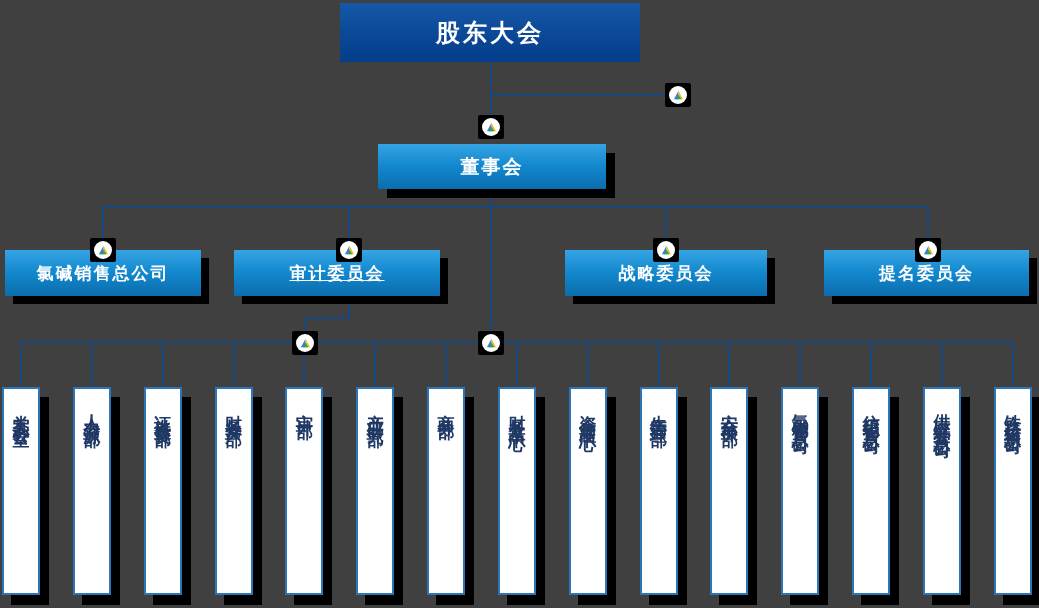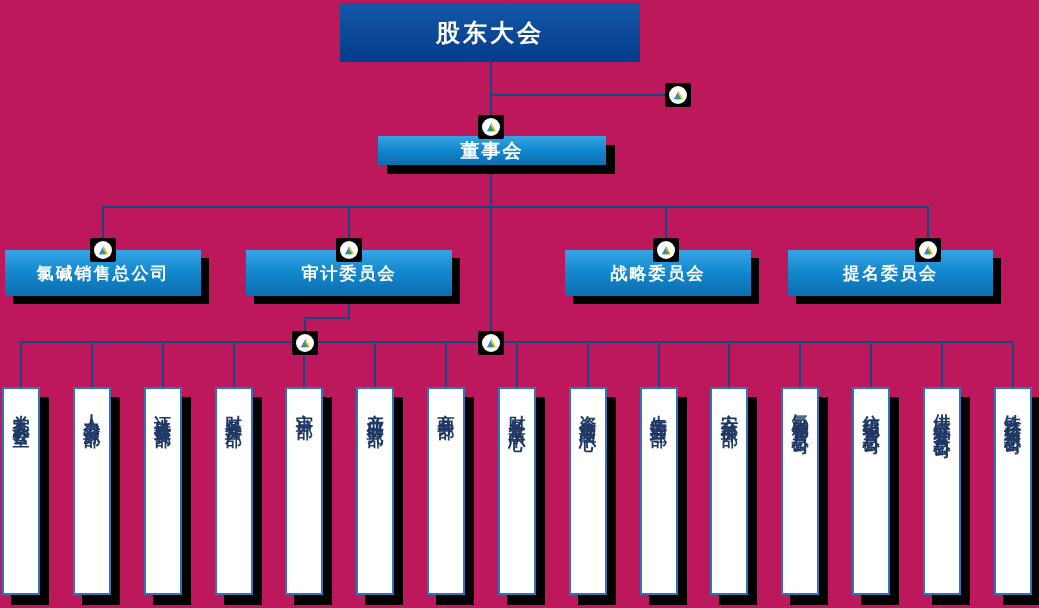--- a/index.html
+++ b/index.html
@@ -1,37 +1,37 @@
 <!DOCTYPE html>
 <html><head>
 <meta charset="utf-8">
 <style>
   html,body{margin:0;padding:0;background:#ffffff;}
   body{font-family:"Liberation Sans","DejaVu Sans",sans-serif;}
-  #stage{position:relative;width:1039px;height:608px;background:#be185d;overflow:hidden;}
+  #stage{position:relative;width:1039px;height:608px;background:#404040;overflow:hidden;}
 
   
   .node{position:absolute;display:flex;align-items:center;justify-content:center;
         color:#ffffff;font-weight:bold;box-sizing:border-box;}
   .box-root{left:340px;top:3px;width:300px;height:59px;
         background:linear-gradient(180deg,#1558a9 0%,#0b4896 55%,#033d8b 100%);
         font-size:24px;letter-spacing:3px;}
-  .box-board{left:378px;top:136px;width:228px;height:29px;
+  .box-board{left:378px;top:144px;width:228px;height:45px;
         background:linear-gradient(180deg,#35a4e4 0%,#1287cd 50%,#0c6dae 100%);
         box-shadow:9px 9px 0 #000;font-size:19px;letter-spacing:2px;}
   .box-orange{left:678px;top:71px;width:222px;height:46px;
         background:linear-gradient(180deg,#ffb62e 0%,#fca018 55%,#f78f05 100%);
         box-shadow:9px 8px 0 #000;font-size:18px;letter-spacing:2px;}
   .box-committee{top:250px;height:46px;
         background:linear-gradient(180deg,#35a4e4 0%,#1287cd 50%,#0c6dae 100%);
         box-shadow:8px 8px 0 #000;font-size:17px;letter-spacing:2px;}
   .c1{left:5px;width:196px;}
-  .c2{left:246px;width:206px;}
-  .c3{left:565px;width:186px;text-align:right;}
-  .c4{left:788px;width:205px;}
+  .c2{left:234px;width:206px;text-decoration:underline;}
+  .c3{left:565px;width:202px;text-align:right;}
+  .c4{left:824px;width:205px;}
 
   
   .hline,.vline{position:absolute;background:#17477f;}
   .hline{height:2px;}
   .vline{width:2px;}
 
   
   .toggle-icon{position:absolute;width:26px;height:24px;background:#000;border-radius:2px;
         display:flex;align-items:center;justify-content:center;z-index:5;cursor:pointer;}
   .toggle-icon .circle{width:18px;height:18px;background:#fff;border-radius:50%;

